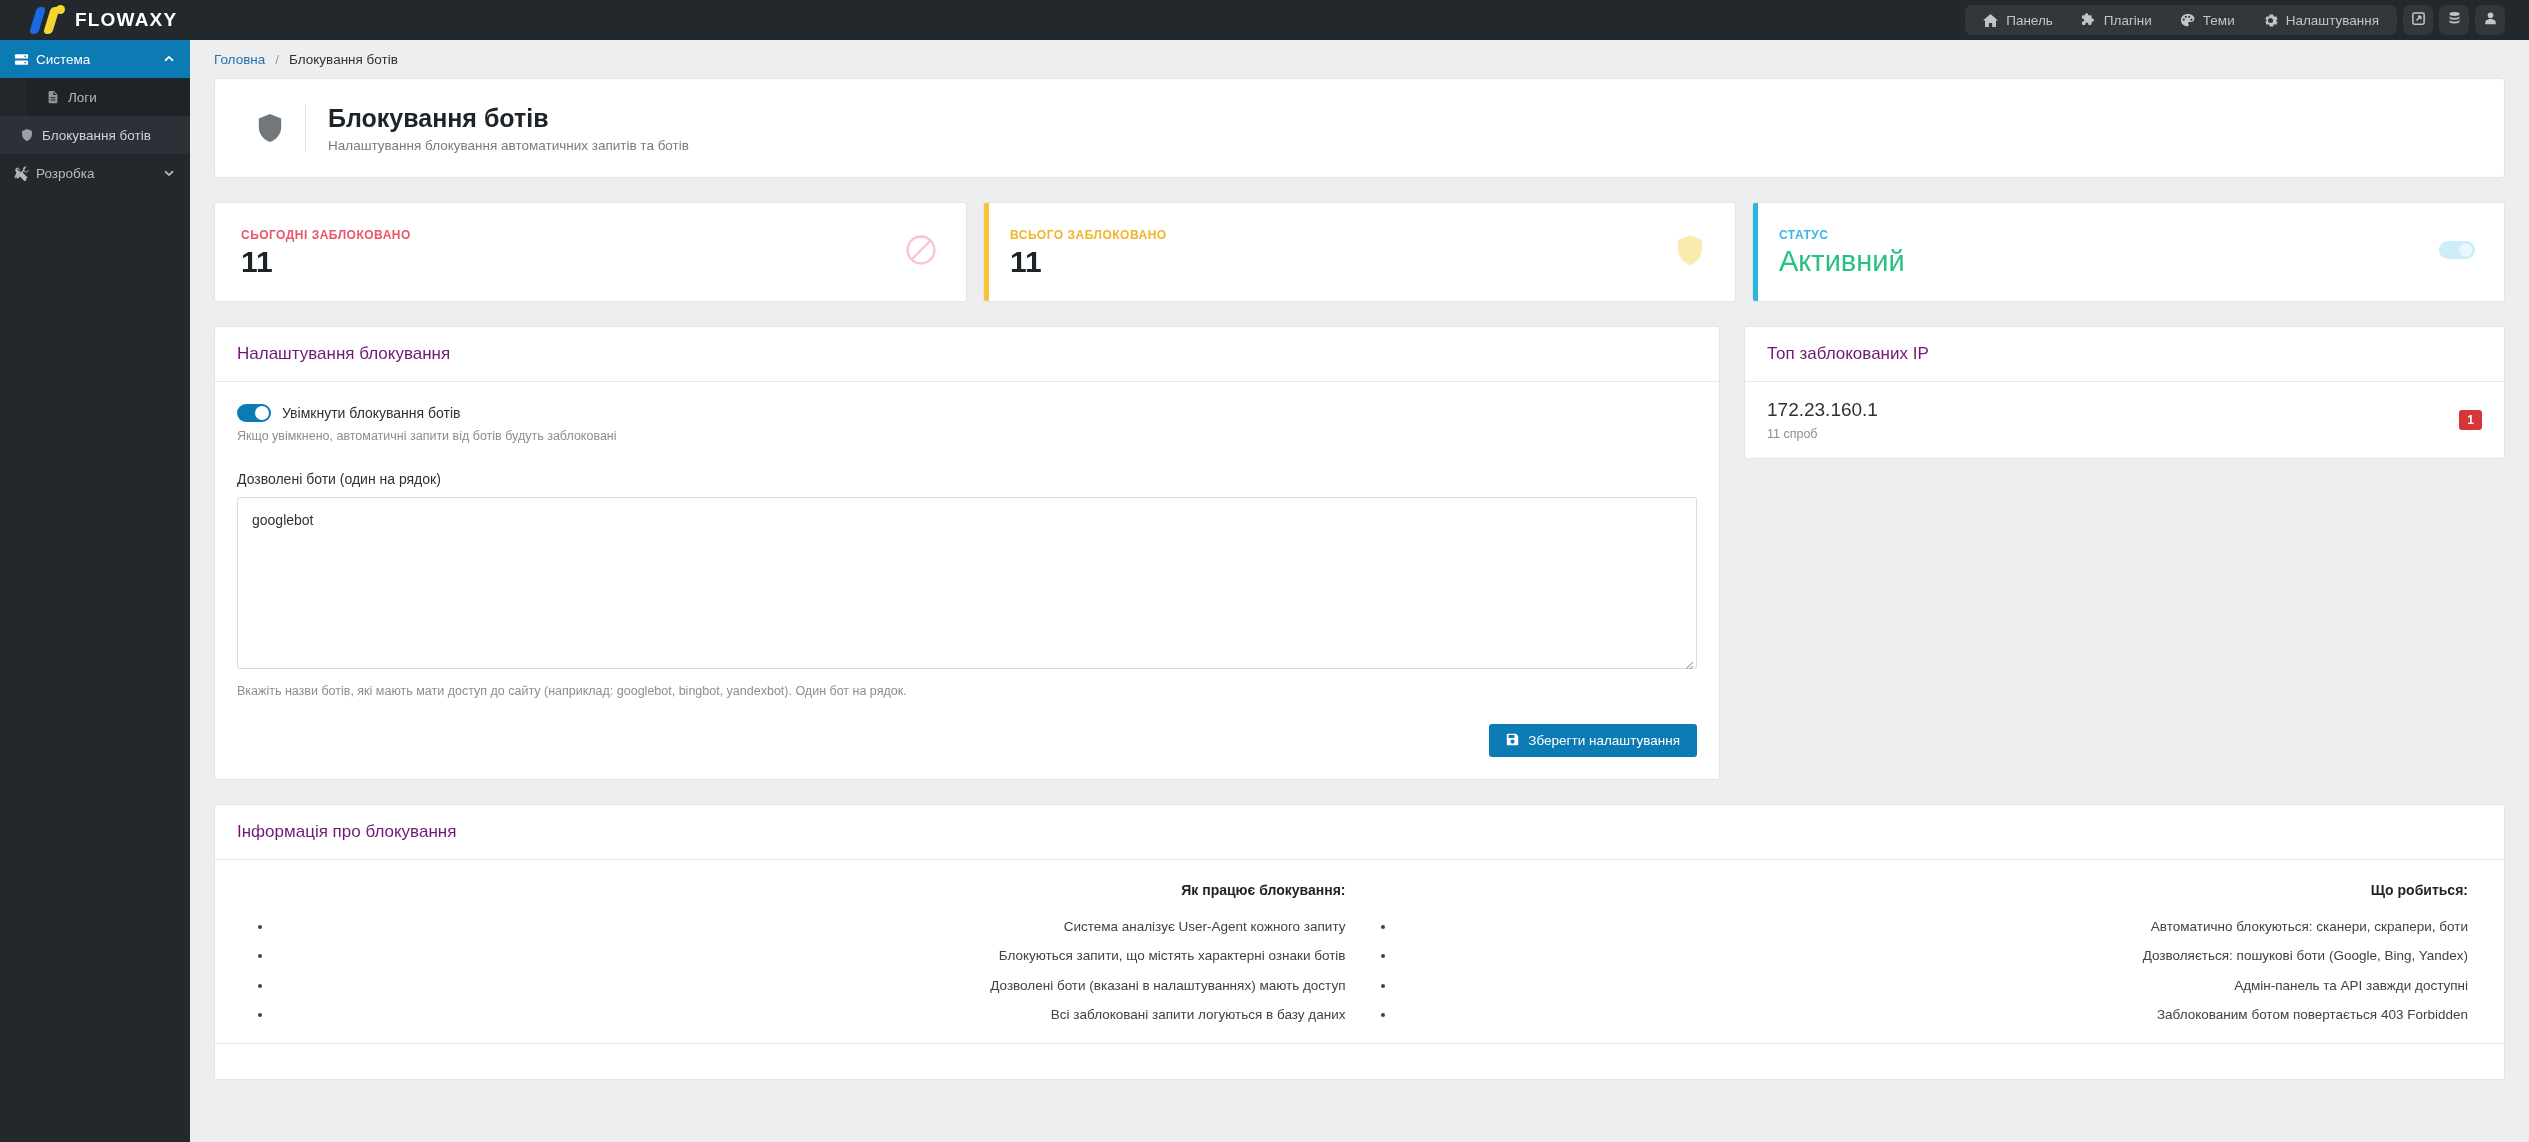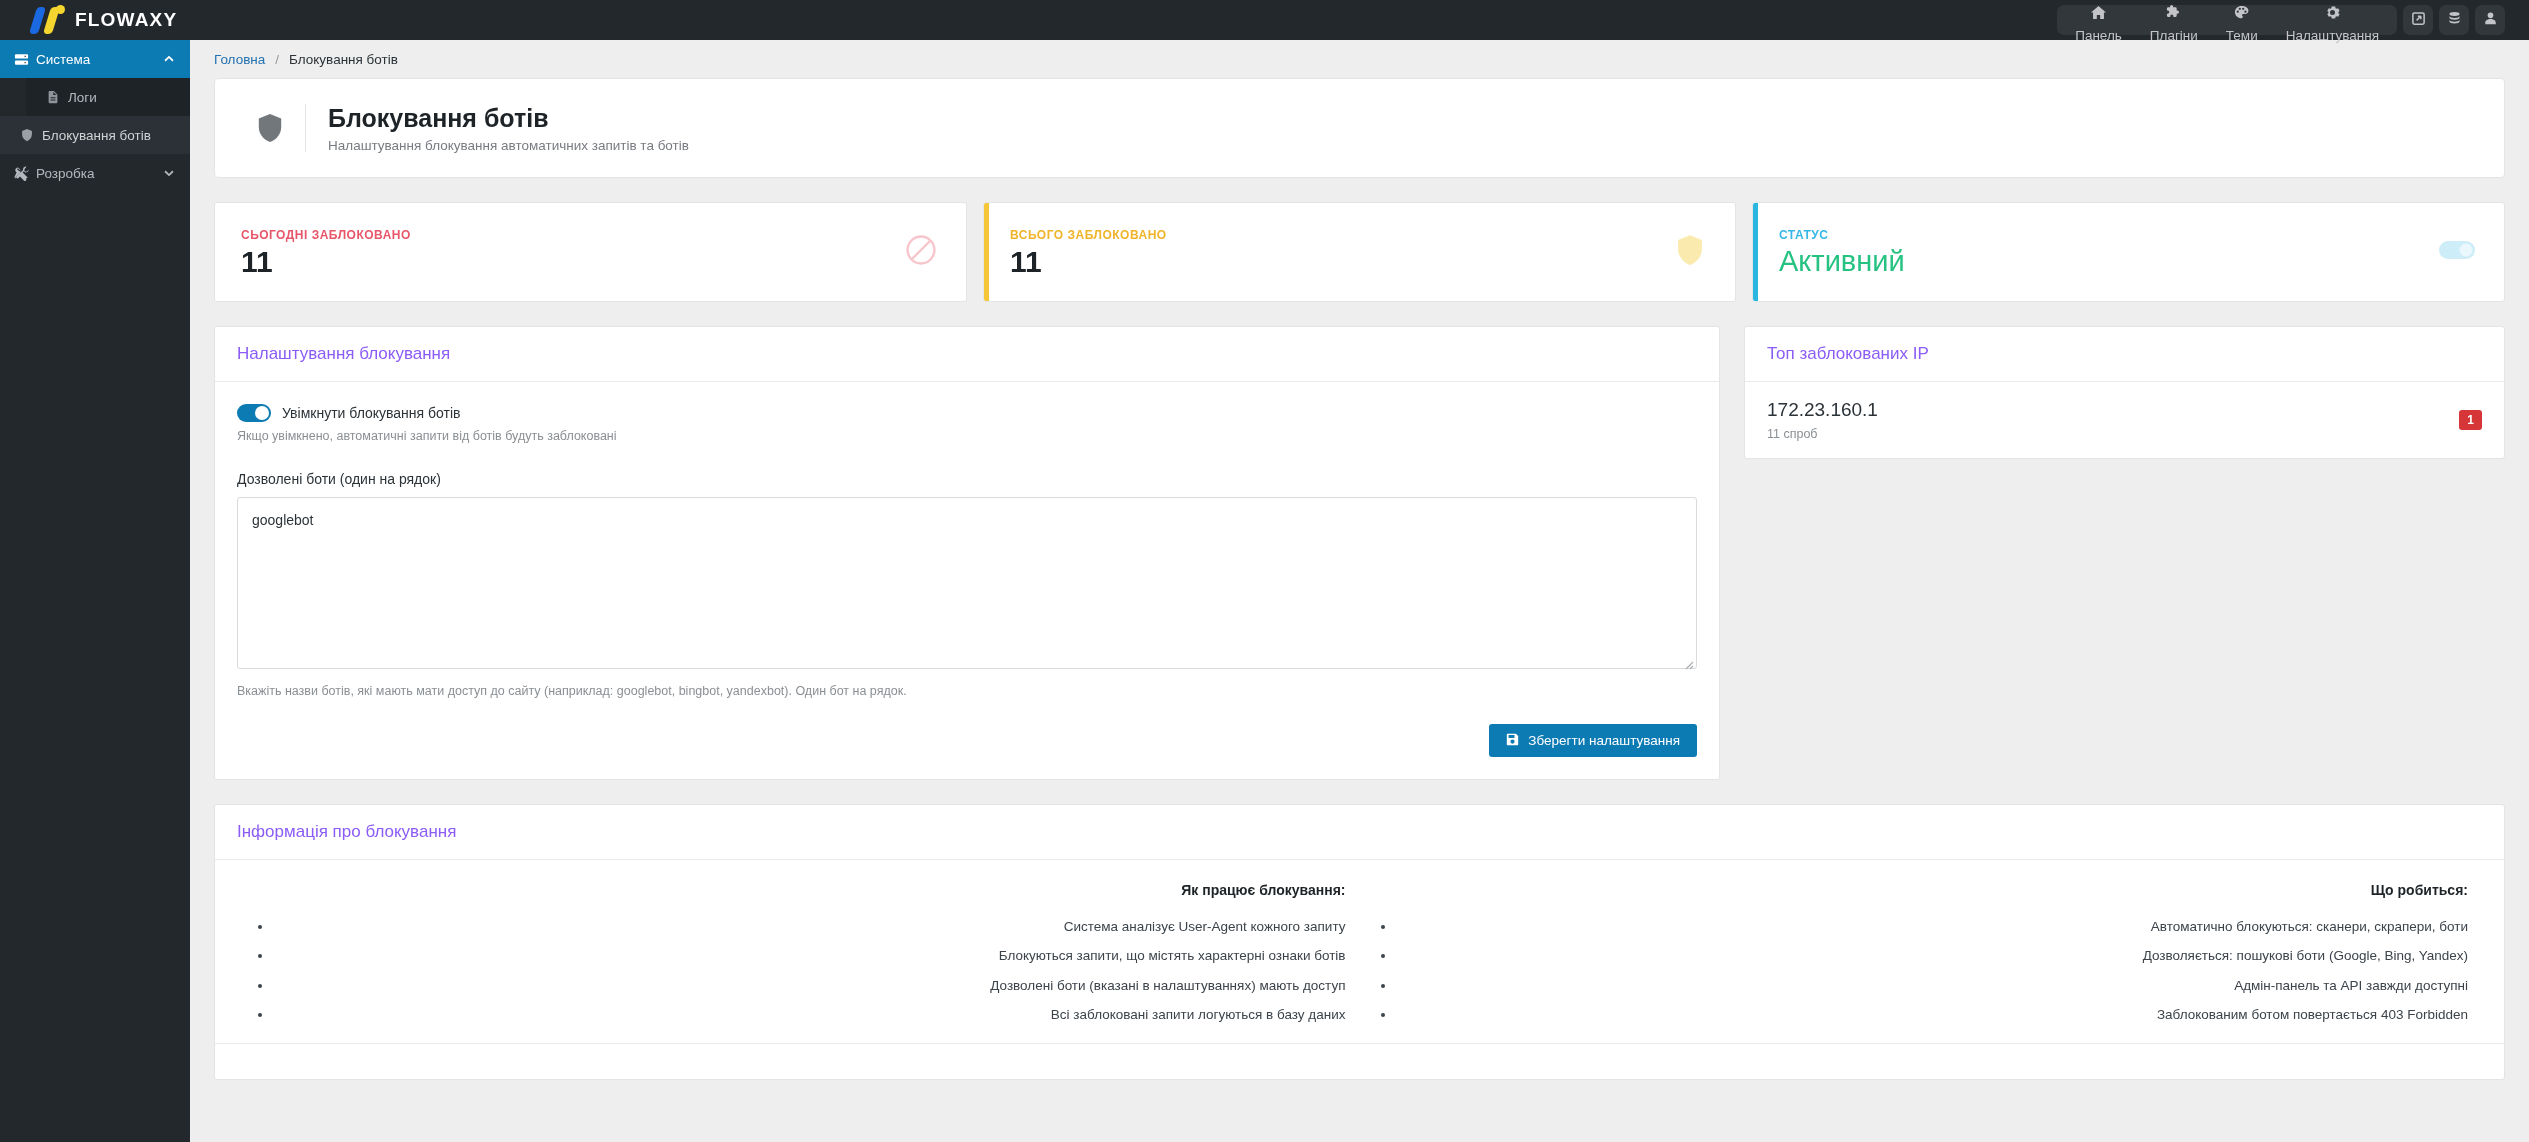--- a/index.html
+++ b/index.html
@@ -37,21 +37,20 @@
   .topnav {
     display: flex; align-items: center;
     background: #32373c; border-radius: 7px;
     height: 30px; margin-right: 6px; padding: 0 4px;
   }
   .topnav-item {
     display: flex; align-items: center; gap: 8px;
     color: #c3c4c7; font-size: 13.5px;
     padding: 0 14px; height: 30px; cursor: pointer;
     white-space: nowrap;
-    flex-direction: column;
   }
   .topnav-item svg { display: block; }
   .icon-btns { display: flex; gap: 6px; margin-right: 24px; }
   .icon-btn {
     width: 30px; height: 30px; border-radius: 7px;
     background: #32373c; display: flex; align-items: center; justify-content: center;
     cursor: pointer;
   }
 
   
@@ -142,21 +141,21 @@
   }
   .col-left { flex: 0 0 1506px; }
   .col-right { flex: 1; }
 
   .panel {
     background: #fff; border: 1px solid #e2e4e7; border-radius: 3px;
   }
   .panel-head {
     padding: 17px 22px;
     border-bottom: 1px solid #e8eaec;
-    font-size: 17px; color: #8b5cf6;
+    font-size: 17px; color: #701a75;
   }
   .panel-body { padding: 22px; }
 
   
   .toggle-row { display: flex; align-items: center; gap: 11px; }
   .switch {
     width: 34px; height: 18px; border-radius: 9px;
     background: #0c7bb3; position: relative; cursor: pointer; flex: 0 0 34px;
   }
   .switch .knob {

